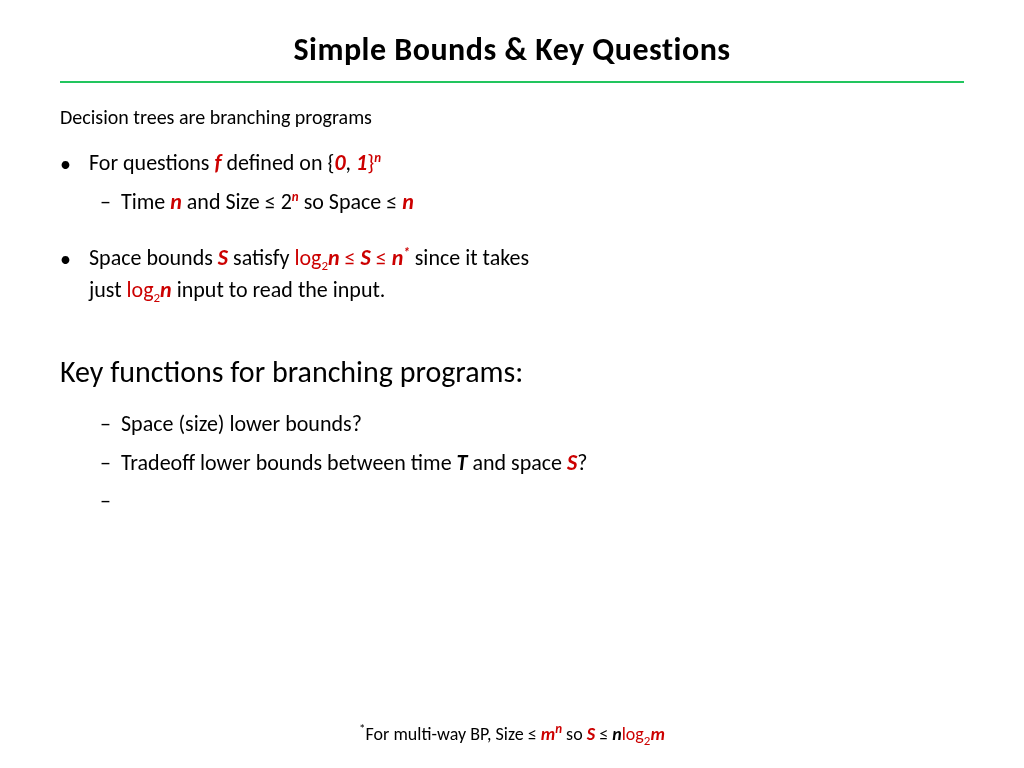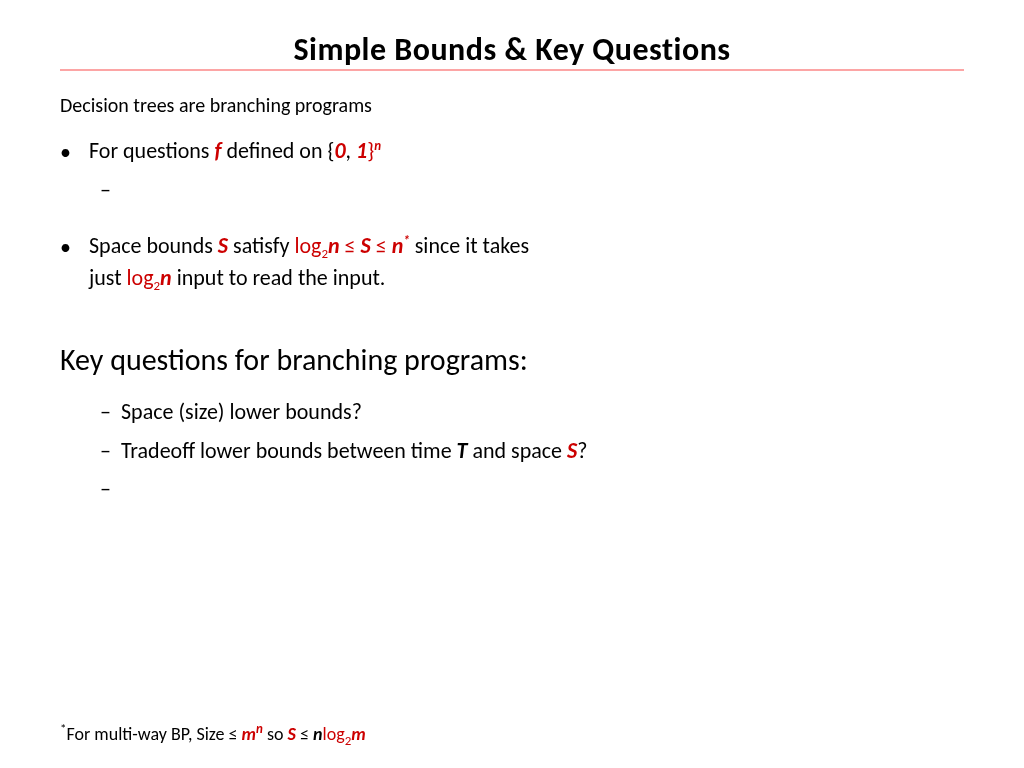--- a/index.html
+++ b/index.html
@@ -20,21 +20,22 @@
       width: 1024px;
       height: 768px;
       padding: 30px 60px 20px 60px;
       display: flex;
       flex-direction: column;
       position: relative;
     }
 
     .title-section {
       text-align: center;
-      border-bottom: 2px solid #fca5a5;
+      border-bottom: 2px solid #22c55e;
+      padding-bottom: 12px;
       margin-bottom: 22px;
     }
 
     .title {
       font-size: 32px;
       font-weight: 700;
       color: #000;
       letter-spacing: 0.5px;
     }
 
@@ -127,21 +128,21 @@
       align-items: flex-start;
       font-size: 22px;
       color: #000;
       line-height: 1.4;
       margin-bottom: 8px;
     }
 
     .footnote-section {
       margin-top: auto;
       padding-top: 10px;
-      text-align: left;
+      text-align: center;
       font-size: 18px;
       color: #000;
     }
 
     sup {
       font-size: 13px;
       vertical-align: super;
     }
 
     sub {
@@ -166,35 +167,38 @@
       <div class="bullet-item">
         <span class="bullet-dot">•</span>
         <span class="bullet-text">
           <span>For questions </span><span class="bold-italic-red">f</span><span> defined on {</span><span class="bold-italic-red">0</span><span>, </span><span class="bold-italic-red">1</span><span class="red">}</span><span class="bold-italic-red"><sup>n</sup></span>
         </span>
       </div>
 
       <div class="sub-bullet">
         <div class="sub-bullet-item">
           <span class="dash">–</span>
+          <span>
+            Time <span class="bold-italic-red">n</span> and Size ≤ 2<sup><span class="bold-italic-red">n</span></sup> so Space ≤ <span class="bold-italic-red">n</span>
+          </span>
         </div>
       </div>
     </div>
 
     <div class="bullet-section">
       <div class="bullet-item">
         <span class="bullet-dot">•</span>
         <span class="bullet-text">
           <span>Space bounds </span><span class="bold-italic-red">S</span><span> satisfy </span><span class="red">log<sub>2</sub><span class="bold-italic">n</span></span><span class="red"> ≤ </span><span class="bold-italic-red">S</span><span class="red"> ≤ </span><span class="bold-italic-red">n<sup>*</sup></span><span> since it takes</span><br>
           <span>just </span><span class="red">log<sub>2</sub><span class="bold-italic">n</span></span><span> input to read the input.</span>
         </span>
       </div>
     </div>
 
-    <div class="key-questions-header">Key questions for branching programs:</div>
+    <div class="key-questions-header">Key functions for branching programs:</div>
 
     <div class="key-bullets">
       <div class="key-bullet-item">
         <span class="dash">–</span>
         <span>Space (size) lower bounds?</span>
       </div>
       <div class="key-bullet-item">
         <span class="dash">–</span>
         <span>Tradeoff lower bounds between time <span class="bold-italic">T</span> and space <span class="bold-italic-red">S</span>?</span>
       </div>

